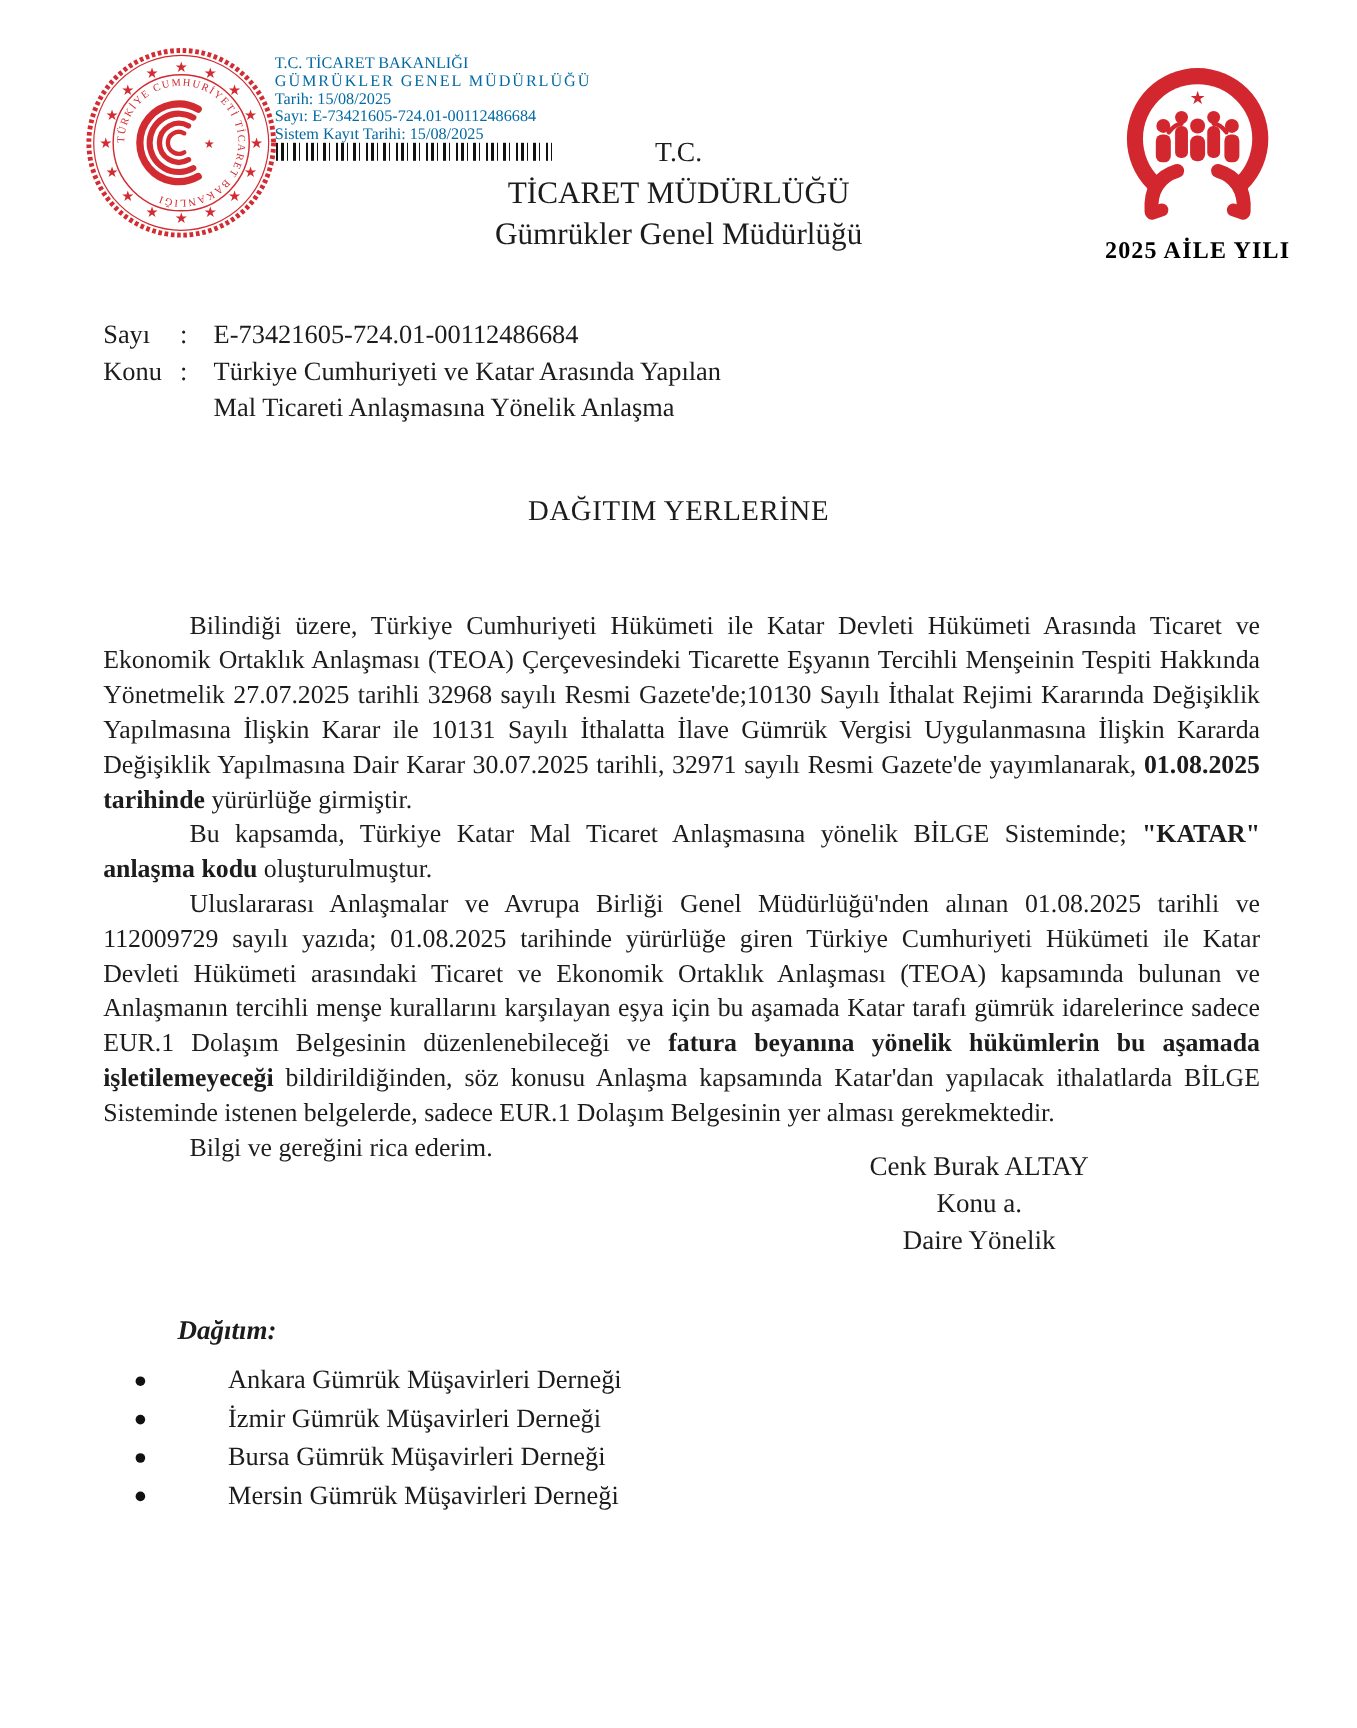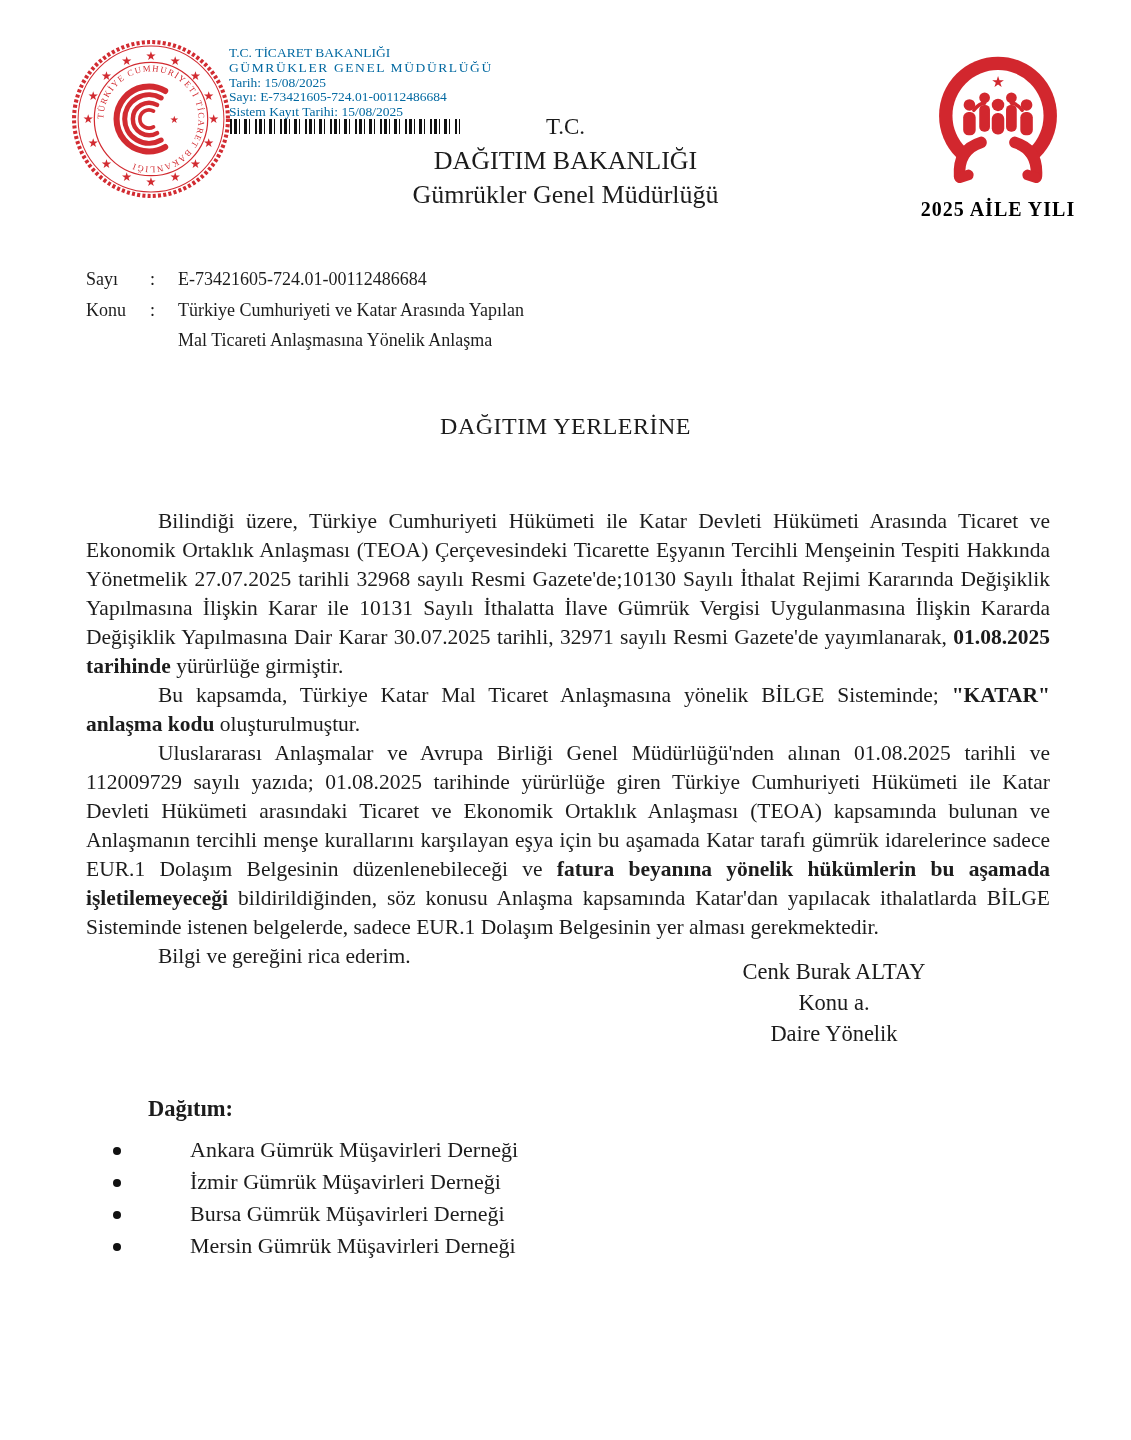--- a/index.html
+++ b/index.html
@@ -30,44 +30,44 @@
     letter-spacing:1px;font-family:"Liberation Serif",serif;
   }
 
   
   .center-title{position:absolute;left:0;top:110px;width:100%;text-align:center;line-height:34px;}
   .ct1{font-size:23px;}
   .ct2{font-size:26px;}
   .ct3{font-size:26px;}
 
   
-  .meta{position:absolute;left:86px;top:264px;font-size:18px;line-height:30.5px;}
+  .meta{position:absolute;left:86px;top:264px;font-size:22px;line-height:30.5px;}
   .meta .row{display:flex;}
   .meta .lbl{width:64px;}
   .meta .colon{width:28px;}
   .meta .val{white-space:pre-wrap;}
   .meta .cont{padding-left:92px;}
 
   
   .heading{position:absolute;left:0;top:413px;width:100%;text-align:center;
            font-size:24px;letter-spacing:0.5px;}
 
   
   .body-text{position:absolute;left:86px;top:492px;width:964px;
              font-size:21.5px;line-height:29px;text-align:justify;margin-top:15px;}
   .body-text p{margin:0;text-indent:72px;}
   .body-text .closing{text-align:left;}
   b,.bold{font-weight:bold;}
 
   
-  .signature{position:absolute;left:659px;top:956px;width:350px;text-align:center;
+  .signature{position:absolute;left:641px;top:956px;width:350px;text-align:center;
              font-size:22.5px;line-height:31px;}
 
   
-  .dist-label{position:absolute;left:148px;top:1096px;font-size:22.5px;font-weight:bold;}
+  .dist-label{position:absolute;left:148px;top:1096px;font-size:22.5px;font-weight:bold;font-style:italic;}
   .dist-list{position:absolute;left:113px;top:1134px;margin:0;padding:0;list-style:none;
              font-size:22px;}
   .dist-list li{position:relative;padding-left:77px;height:32px;line-height:32px;}
   .dist-list li .dot{
     position:absolute;left:0;top:13px;width:8px;height:8px;border-radius:50%;background:#111;
   }
 </style>
 </head>
 <body>
 
@@ -116,21 +116,21 @@
     <div>T.C. TİCARET BAKANLIĞI</div>
     <div class="wide">GÜMRÜKLER GENEL MÜDÜRLÜĞÜ</div>
     <div>Tarih: 15/08/2025</div>
     <div>Sayı: E-73421605-724.01-00112486684</div>
     <div>Sistem Kayıt Tarihi: 15/08/2025</div>
   </div>
   <div class="barcode"></div>
 
   <div class="center-title">
     <div class="ct1">T.C.</div>
-    <div class="ct2">DAĞITIM BAKANLIĞI</div>
+    <div class="ct2">TİCARET MÜDÜRLÜĞÜ</div>
     <div class="ct3">Gümrükler Genel Müdürlüğü</div>
   </div>
 
   <div class="right-logo">
     <svg width="152" height="150" viewBox="0 0 170 168">
       <circle cx="85" cy="78" r="66" fill="#d2272e"></circle>
       <circle cx="85" cy="78" r="51" fill="#ffffff"></circle>
       <polygon points="85,84 24,160 146,160" fill="#ffffff"></polygon>
       <text x="85" y="46" fill="#d2272e" font-size="17" text-anchor="middle" font-family="'DejaVu Sans',sans-serif">★</text>
       <g fill="#d2272e">

